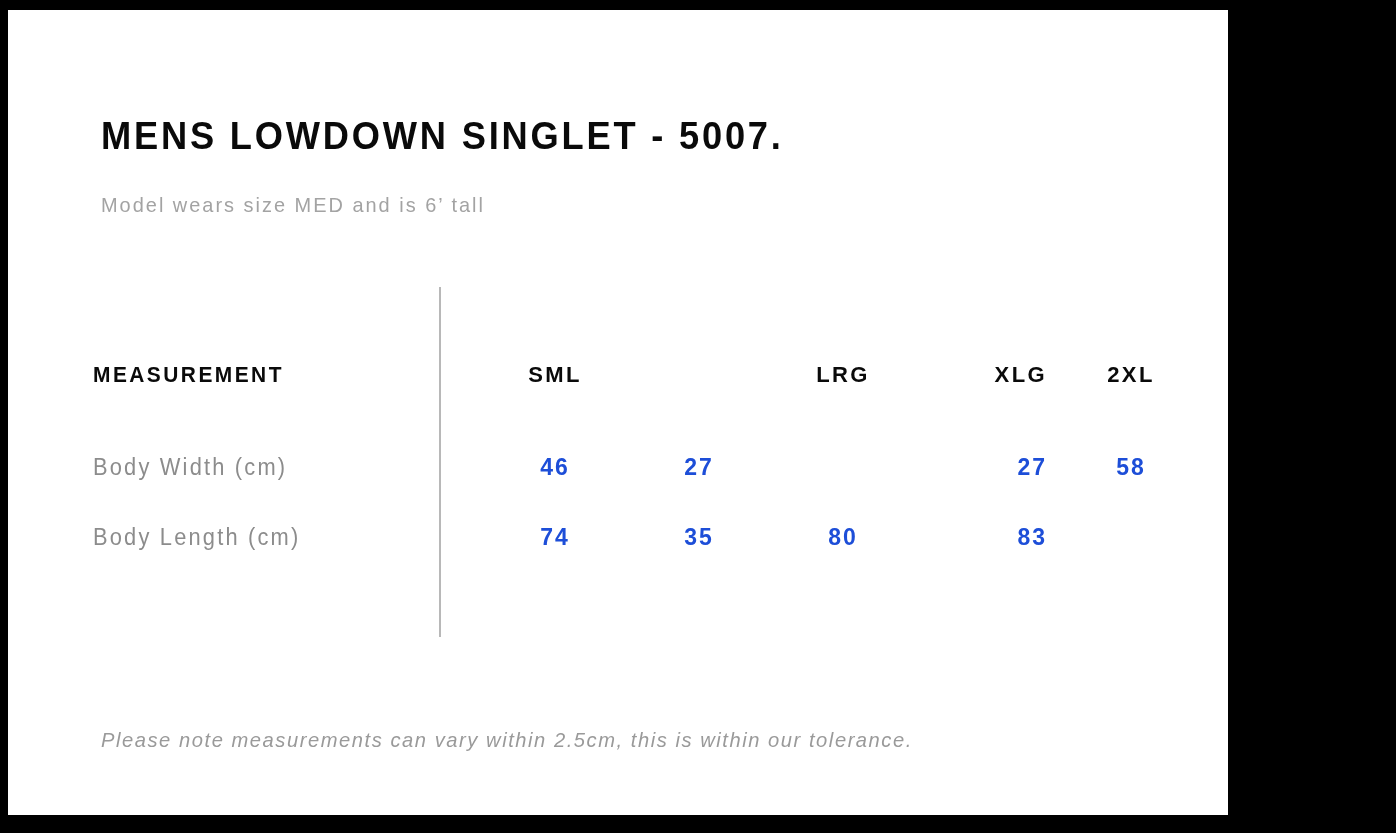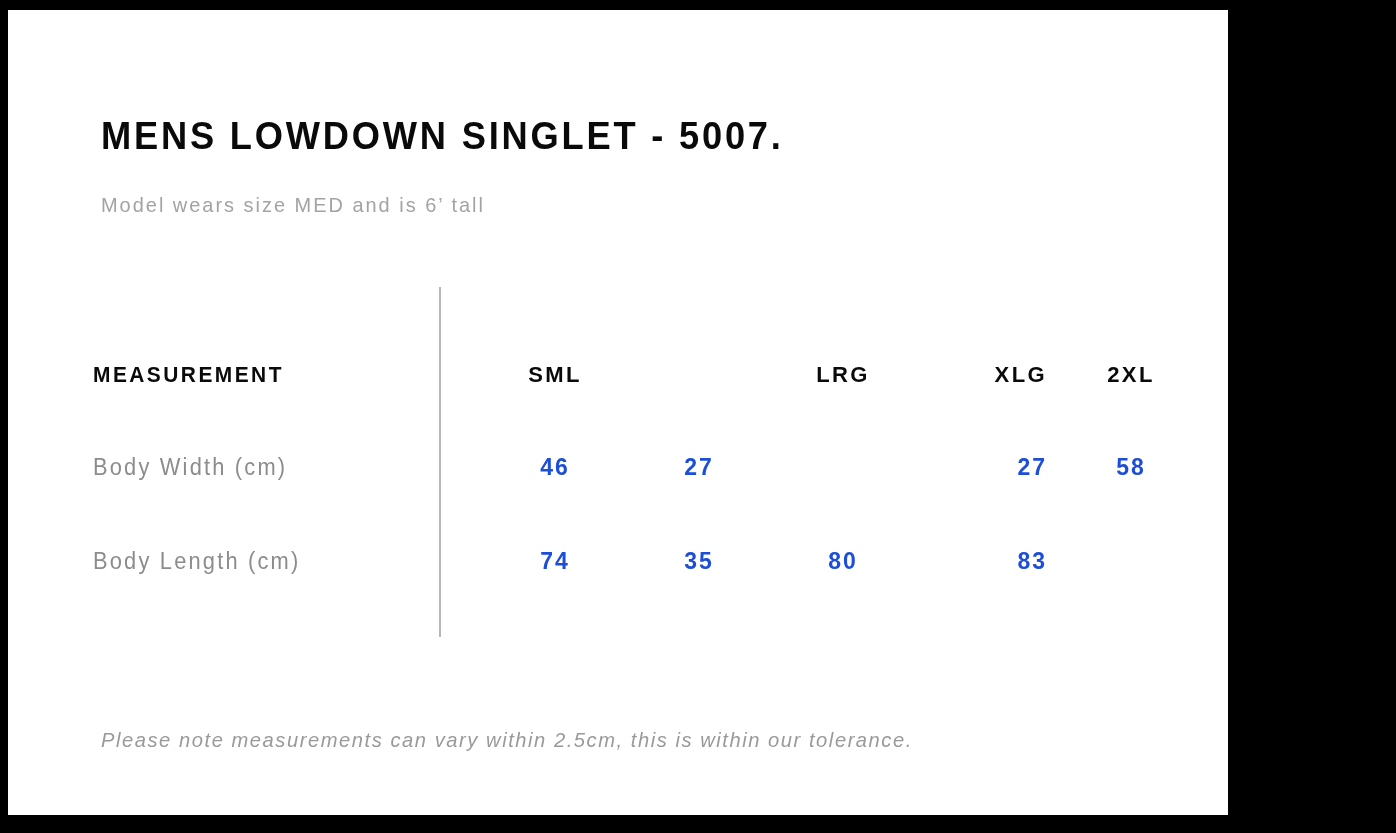--- a/index.html
+++ b/index.html
@@ -82,21 +82,21 @@
 
   .row {
     position: absolute;
     left: 0;
     width: 100%;
     height: 40px;
     padding-left: 13px;
   }
   .row-head  { top: 345px; }
   .row-0     { top: 437px; }
-  .row-1     { top: 531px; }
+  .row-1     { top: 507px; }
 
   .row-label {
     position: absolute;
     left: 85px;
     top: 0;
     line-height: 40px;
     white-space: nowrap;
     transform: scaleX(0.95);
     transform-origin: left center;
   }

